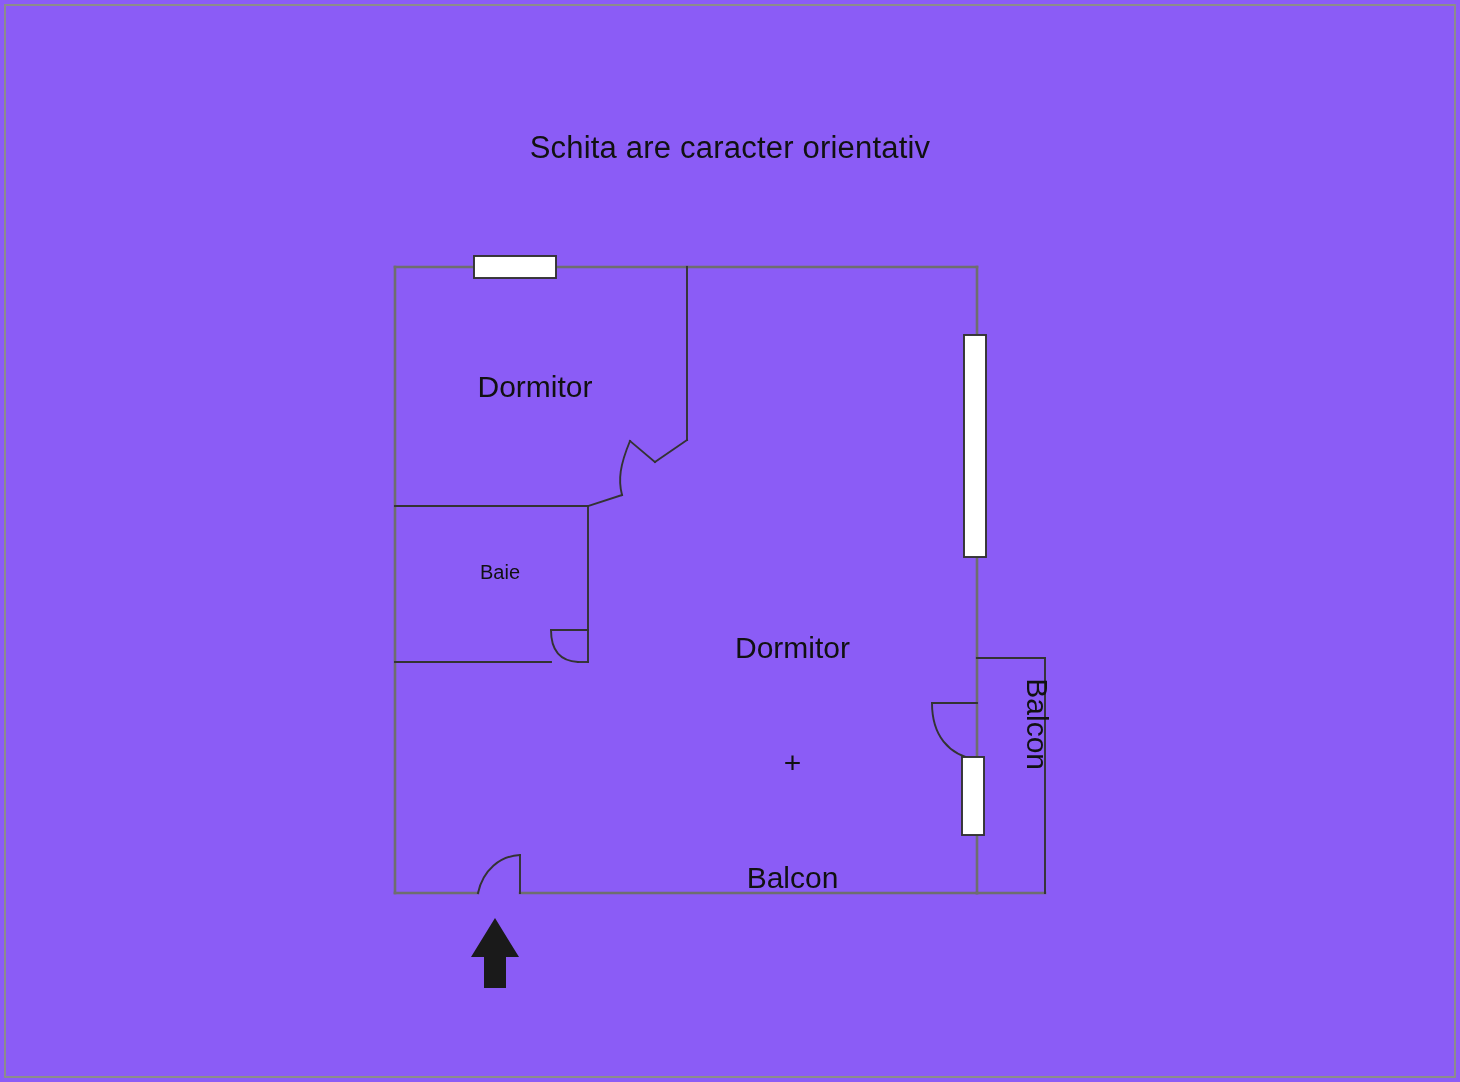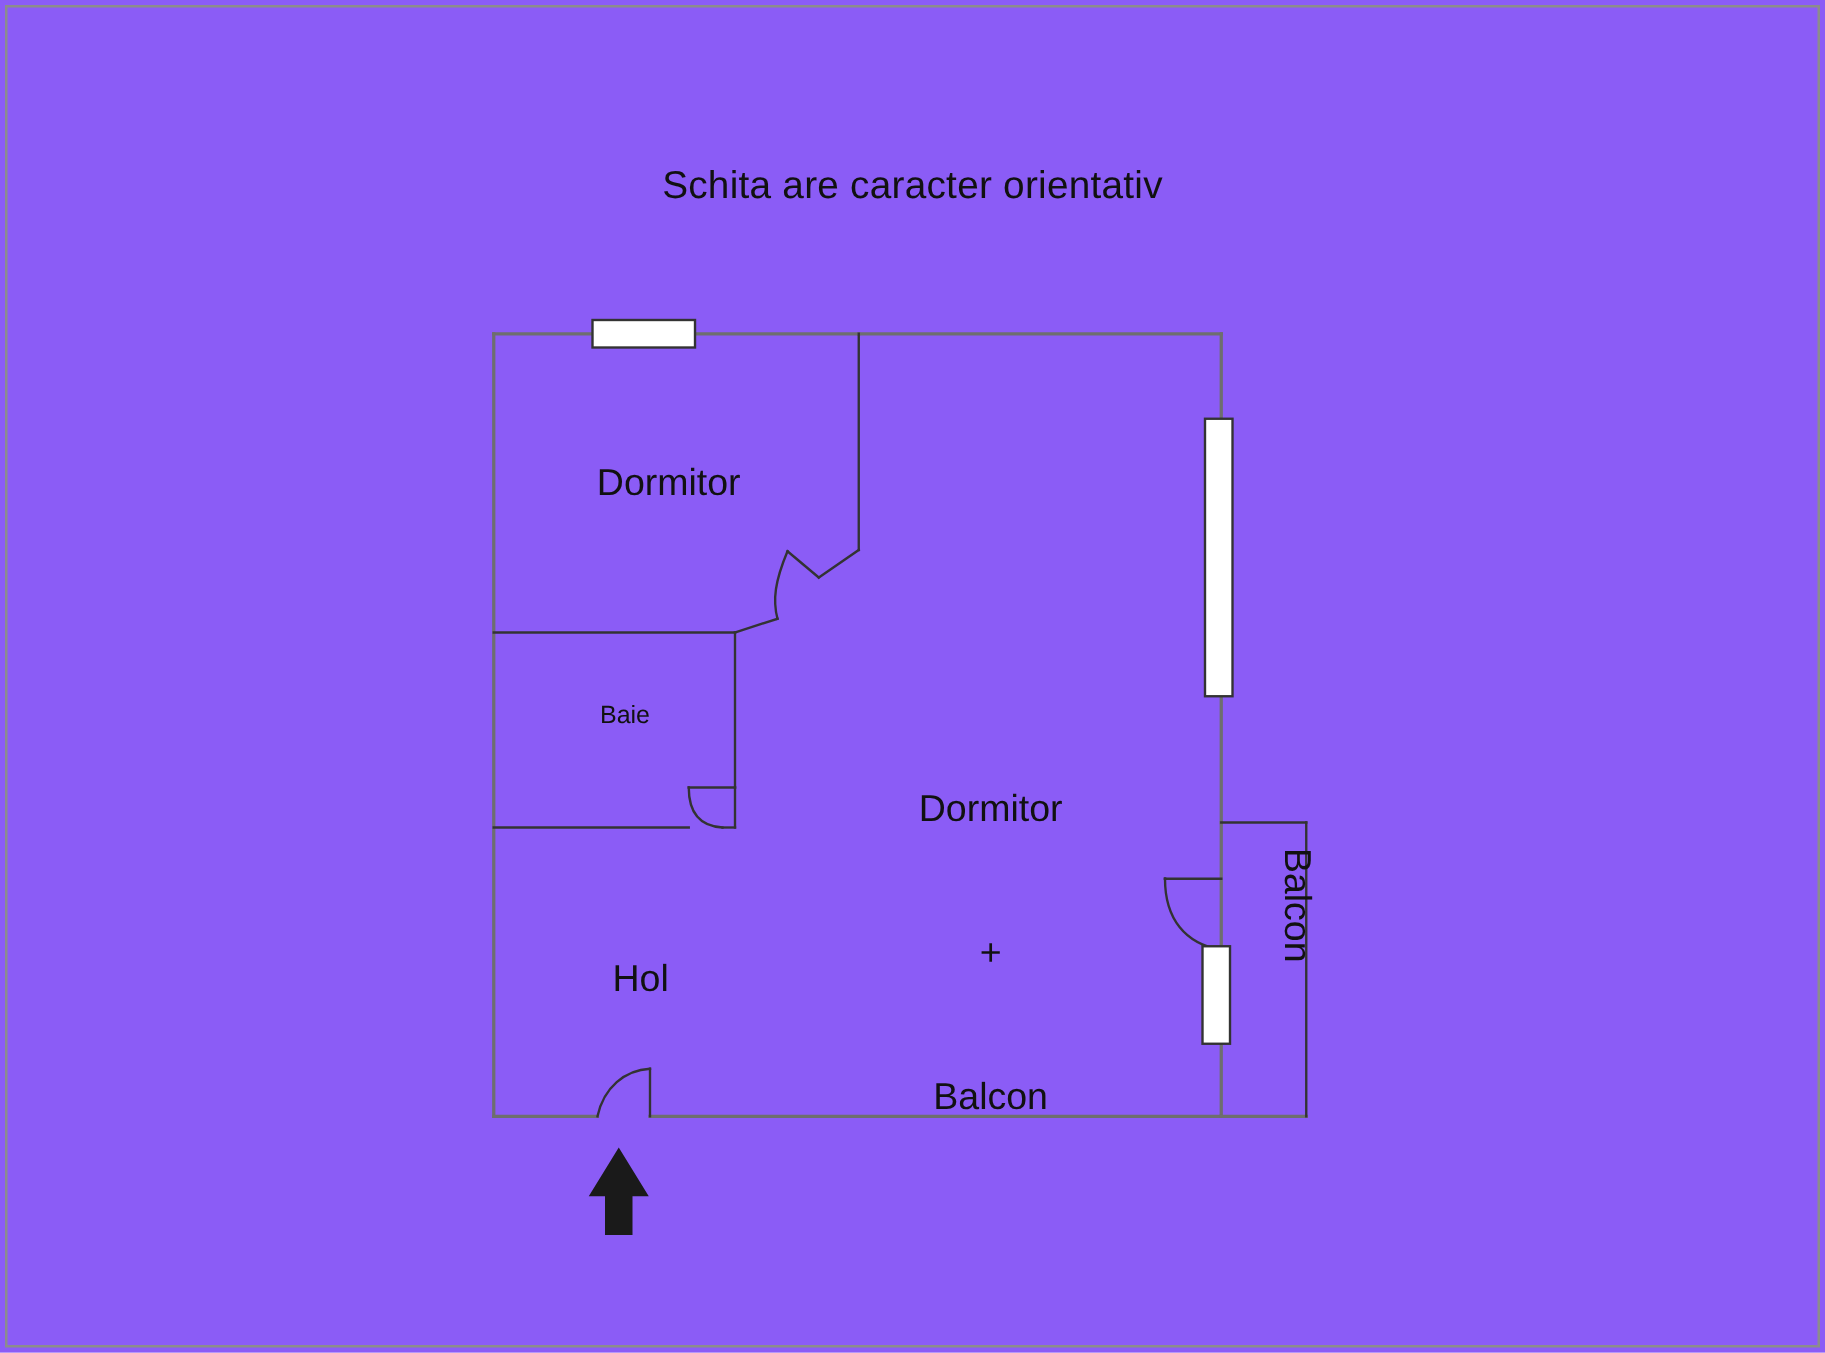--- a/index.html
+++ b/index.html
@@ -172,21 +172,20 @@
 
     <g>
       <polygon points="495,918 519,957 506,957 506,988 484,988 484,957 471,957" fill="#1a1a1a" stroke="none"></polygon>
     </g>
   </svg>
 
   <div class="room-label" id="label-dormitor">Dormitor</div>
 
   <div class="room-label" id="label-baie">Baie</div>
 
-  <div class="room-label" id="label-hol">Hol</div>
 
   <div class="room-label" id="label-kitchen">
     <span class="k-line">Dormitor</span>
     <span class="k-line">+</span>
     <span class="k-line">Balcon</span>
   </div>
 
   <div class="room-label" id="label-balcon">Balcon</div>
 
 </div>

